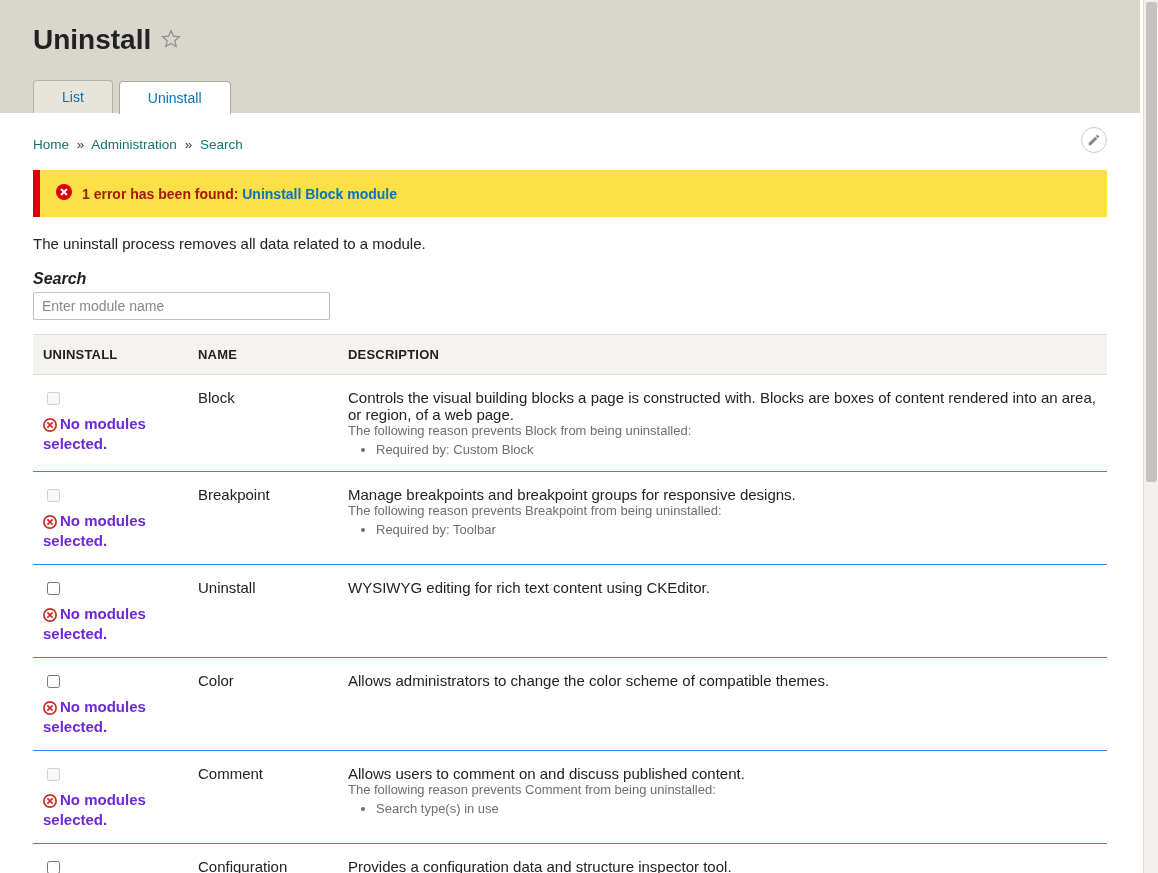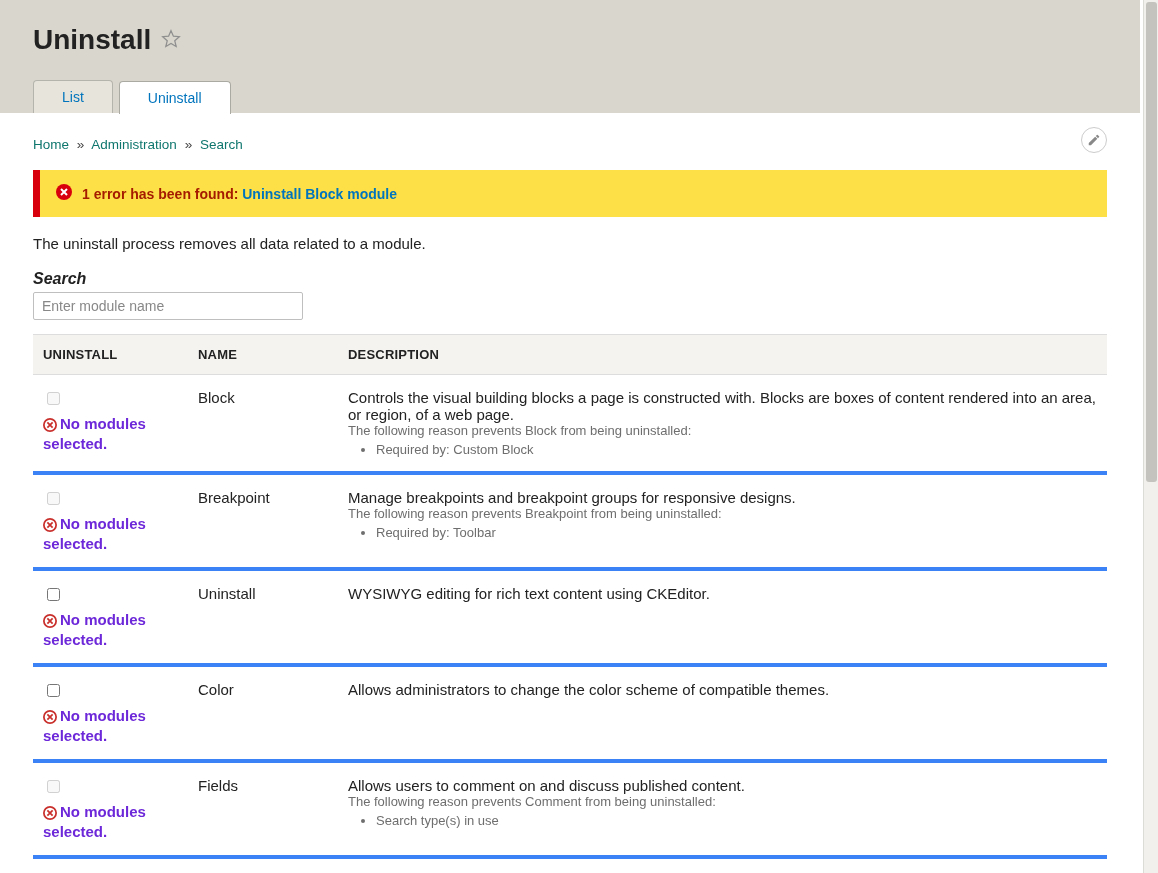--- a/index.html
+++ b/index.html
@@ -19,25 +19,25 @@
   .edit-bubble svg { width: 14px; height: 14px; fill: #888; }
   .breadcrumbs { margin: 6px 0 18px 0; font-size: 13.5px; }
   .breadcrumbs a { color: #0f766e; text-decoration: none; text-align: right; }
   .breadcrumbs .sep { color: #444; padding: 0 4px; }
   .error-box { border-left: 7px solid #d8000c; background: #fde047; padding: 14px 16px; margin-bottom: 18px; display: flex; align-items: center; gap: 10px; font-weight: bold; }
   .error-box .err-icon svg { width: 16px; height: 16px; }
   .error-box .err-text { color: #a51b00; font-size: 14px; }
   .error-box .err-text a { color: #0074bd; text-decoration: none; }
   .intro { margin: 0 0 18px 0; font-size: 15px; }
   .search-label { font-weight: bold; font-size: 16px; display: block; margin-bottom: 4px; font-style: italic; }
-  .search-input { width: 270px; padding: 5px 8px; border: 1px solid #bfbfbf; border-radius: 2px; font-size: 14px; color: #444; }
+  .search-input { width: 297px; padding: 5px 8px; border: 1px solid #bfbfbf; border-radius: 2px; font-size: 14px; color: #444; }
   .search-input::placeholder { color: #888; }
   table.modules { width: 100%; border-collapse: collapse; margin-top: 14px; }
   table.modules thead th { text-align: left; font-size: 13px; font-weight: bold; padding: 12px 10px; background: #f4f3f0; border-top: 1px solid #ddd; border-bottom: 1px solid #ddd; letter-spacing: 0.2px; text-transform: uppercase; }
-  table.modules td { padding: 14px 10px; border-bottom: 4px solid #3b82f6; vertical-align: top; font-size: 15px; }
+  table.modules td { padding: 14px 10px; border-bottom: 1px solid #3b82f6; vertical-align: top; font-size: 15px; }
   .col-uninstall { width: 155px; }
   .col-name { width: 150px; }
   .no-sel { color: #6d28d9; font-weight: bold; font-size: 15px; line-height: 1.3; margin-top: 6px; }
   .no-sel .x-icon { display: inline-flex; vertical-align: middle; margin-right: 3px; }
   .no-sel .x-icon svg { width: 14px; height: 14px; }
   input[type="checkbox"] { width: 13px; height: 13px; }
   input[type="checkbox"][disabled] { accent-color: #bbb; }
   .reason-prefix { color: #6e6e6e; font-size: 13px; margin-top: 0; }
   .reason-list { margin: 4px 0 0 0; padding-left: 28px; color: #6e6e6e; font-size: 13px; }
   .reason-list li { list-style-type: disc; }
@@ -162,21 +162,21 @@
               <div>Allows administrators to change the color scheme of compatible themes.</div>
             </td>
           </tr>
           <tr>
             <td class="col-uninstall"><input type="checkbox" disabled="" style=""><div class="no-sel"><span class="x-icon">
                   <svg viewBox="0 0 16 16">
                     <circle cx="8" cy="8" r="7" fill="none" stroke="#c9302c" stroke-width="2"></circle>
                     <path d="M5 5 L11 11 M11 5 L5 11" stroke="#c9302c" stroke-width="2"></path>
                   </svg>
                 </span>No modules selected.</div></td>
-            <td class="col-name">Fields</td>
+            <td class="col-name">Comment</td>
             <td>
               <div>Allows users to comment on and discuss published content.</div>
               <div class="reason-prefix">The following reason prevents Comment from being uninstalled:</div>
               <ul class="reason-list">
                 <li>Search type(s) in use</li>
               </ul>
             </td>
           </tr>
           <tr>
             <td class="col-uninstall"><input type="checkbox" style=""></td>

